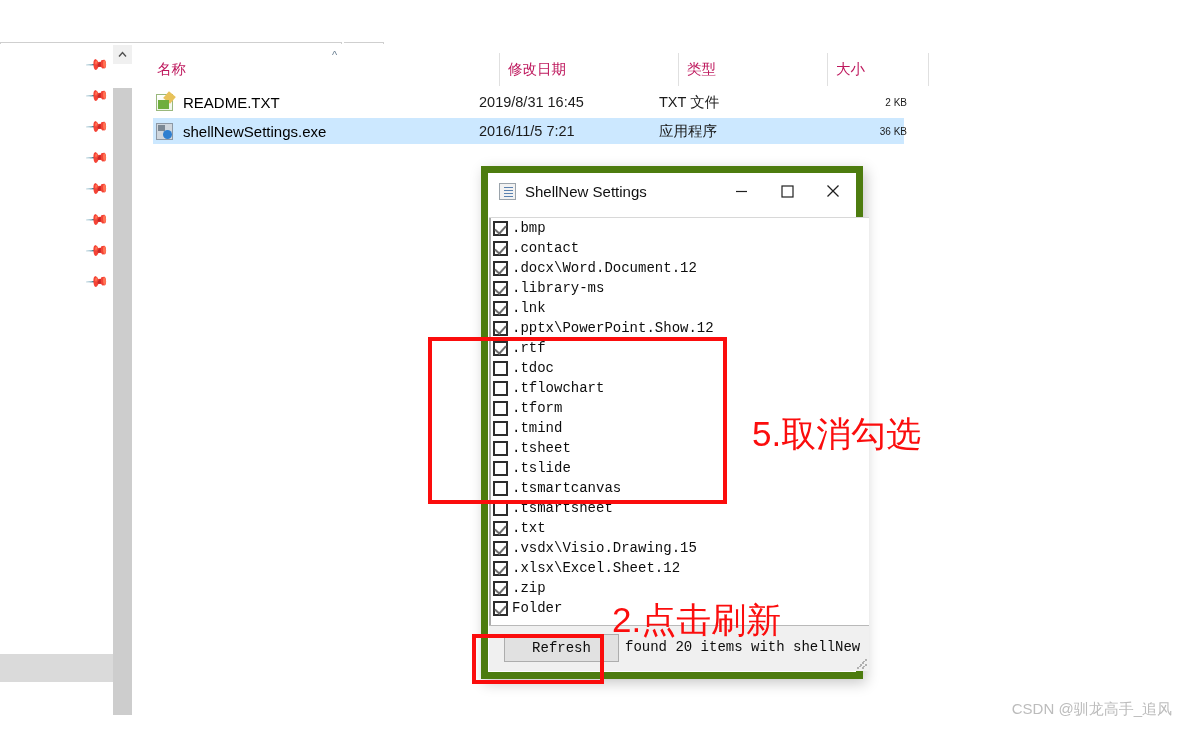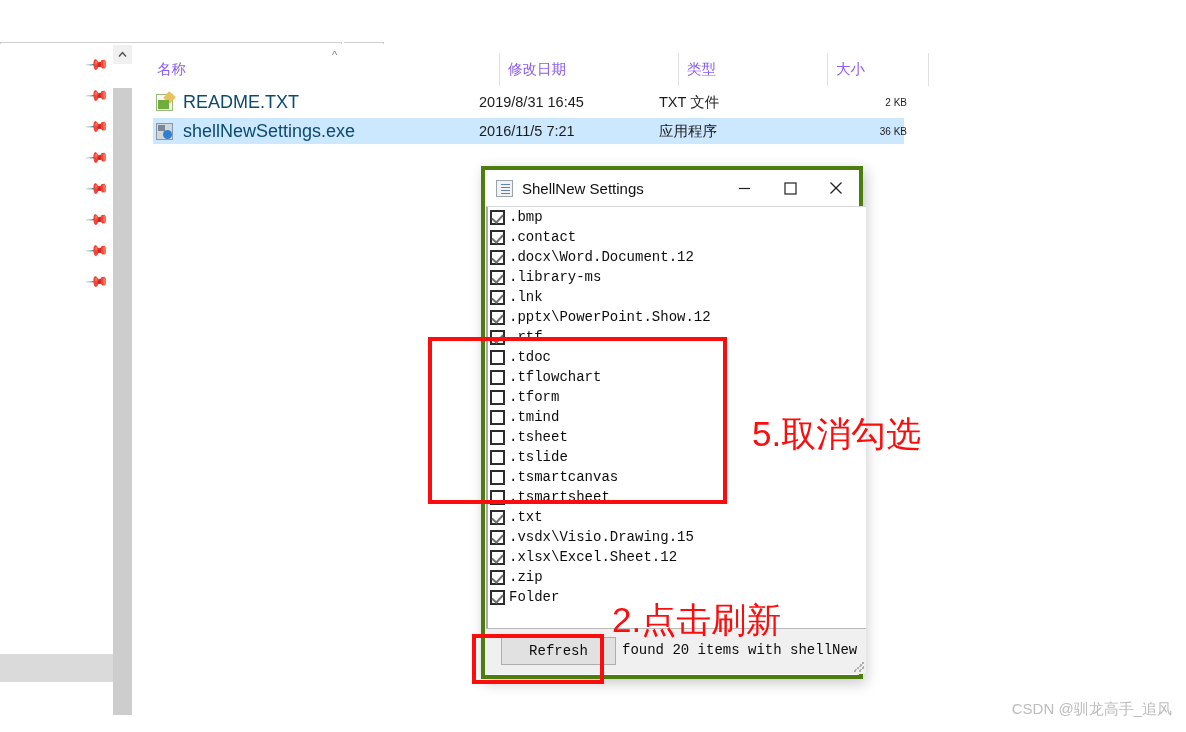--- a/index.html
+++ b/index.html
@@ -144,21 +144,21 @@
   .col-div {
     position: absolute;
     top: 4px;
     width: 1px; height: 33px;
     background: #e0e0e0;
   }
   .col-label {
     position: absolute;
     top: 11px;
     font-size: 14.5px;
-    color: #8b5cf6;
+    color: #be185d;
     white-space: nowrap;
   }
   #sort-caret {
     position: absolute;
     left: 179px; top: 1px;
     font-size: 11px;
     color: #6a7f92;
     line-height: 10px;
   }
   .file-row {
@@ -171,22 +171,22 @@
   .file-row.selected {
     background: #cce8ff;
   }
   .file-icon {
     width: 17px; height: 17px;
     margin-left: 3px;
     position: relative;
     flex: none;
   }
   .file-name {
-    font-size: 18px;
-    color: #0c4a6e;
+    font-size: 15px;
+    color: #000000;
     margin-left: 10px;
     white-space: nowrap;
   }
   .file-date {
     position: absolute;
     left: 326px;
     font-size: 14.5px;
     color: #1b1b1b;
     white-space: nowrap;
   }
@@ -249,21 +249,21 @@
     width: 7px; height: 6px;
     background: #7b8894;
   }
 
   
   #shellnew-dialog {
     position: absolute;
     left: 481px; top: 166px;
     width: 382px; height: 513px;
     background: #ffffff;
-    border: 4px solid #4d7c0f;
+    border: 7px solid #4d7c0f;
     box-sizing: border-box;
     box-shadow: 3px 4px 13px rgba(0,0,0,0.22);
   }
   #dialog-titlebar {
     position: absolute;
     left: 0; top: 0;
     width: 100%; height: 36px;
     background: #ffffff;
     display: flex;
     align-items: center;
@@ -294,21 +294,21 @@
   .win-ctl {
     width: 46px; height: 36px;
     display: flex; align-items: center; justify-content: center;
     font-size: 14px;
     color: #202020;
   }
   #win-minimize { margin-left: auto; }
 
   #listbox {
     position: absolute;
-    left: 1px; top: 36px;
+    left: 1px; top: 44px;
     width: 380px; height: 429px;
     background: #ffffff;
     border-top: 1px solid #d8d8d8;
     box-sizing: border-box;
     overflow: hidden;
   }
   #listbox-scroll-strip {
     position: absolute;
     left: 0; top: 0;
     width: 2px; height: 100%;

